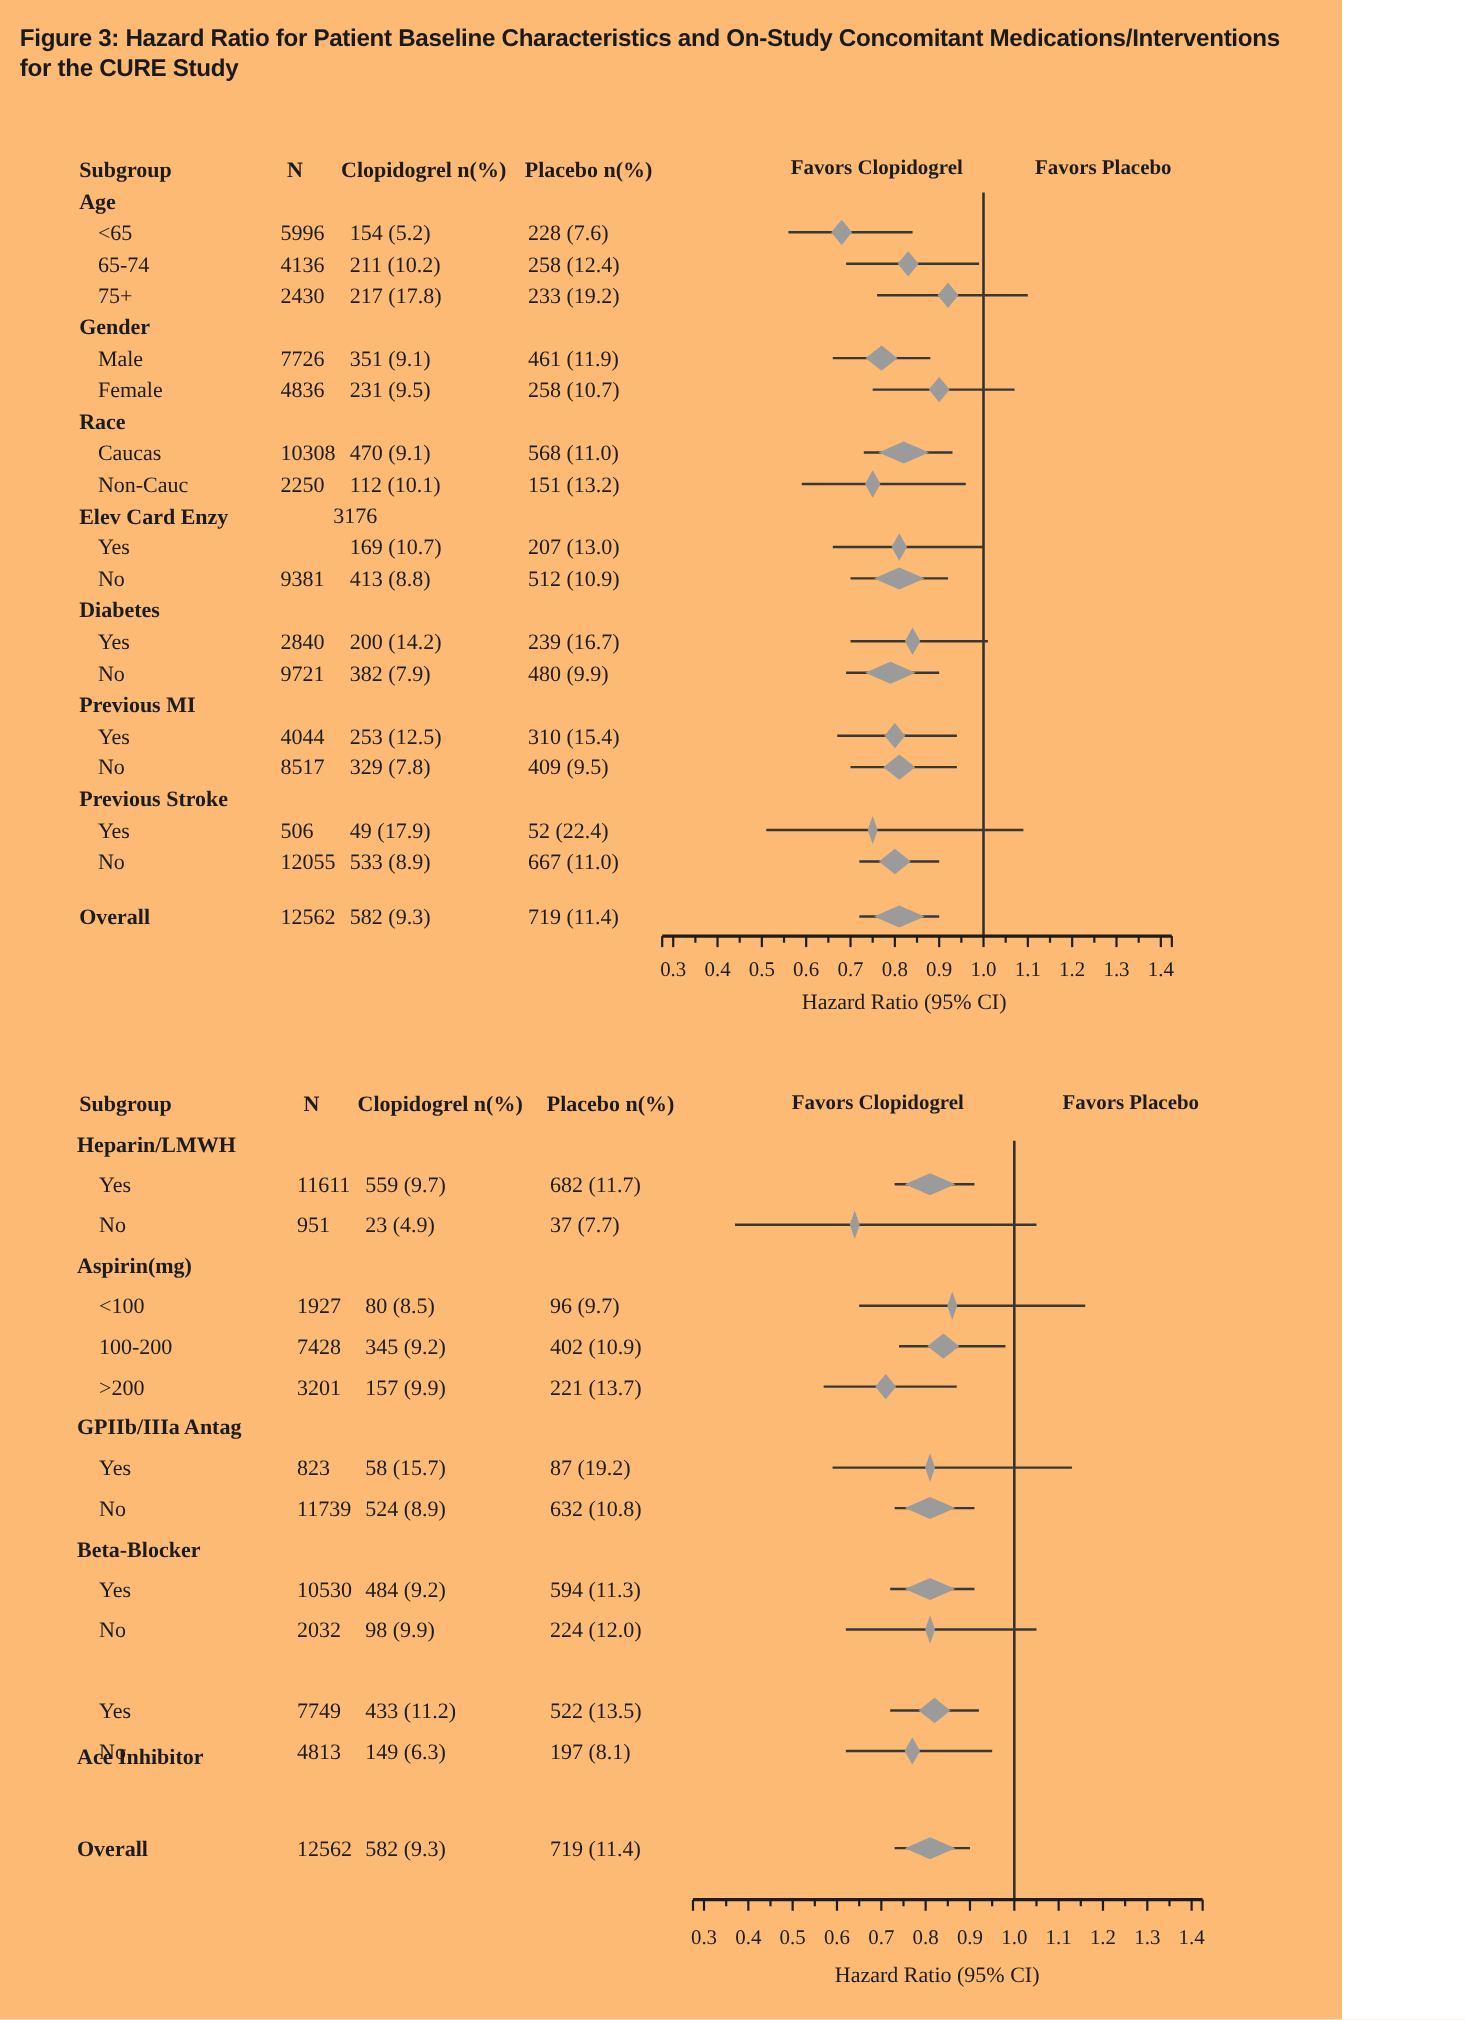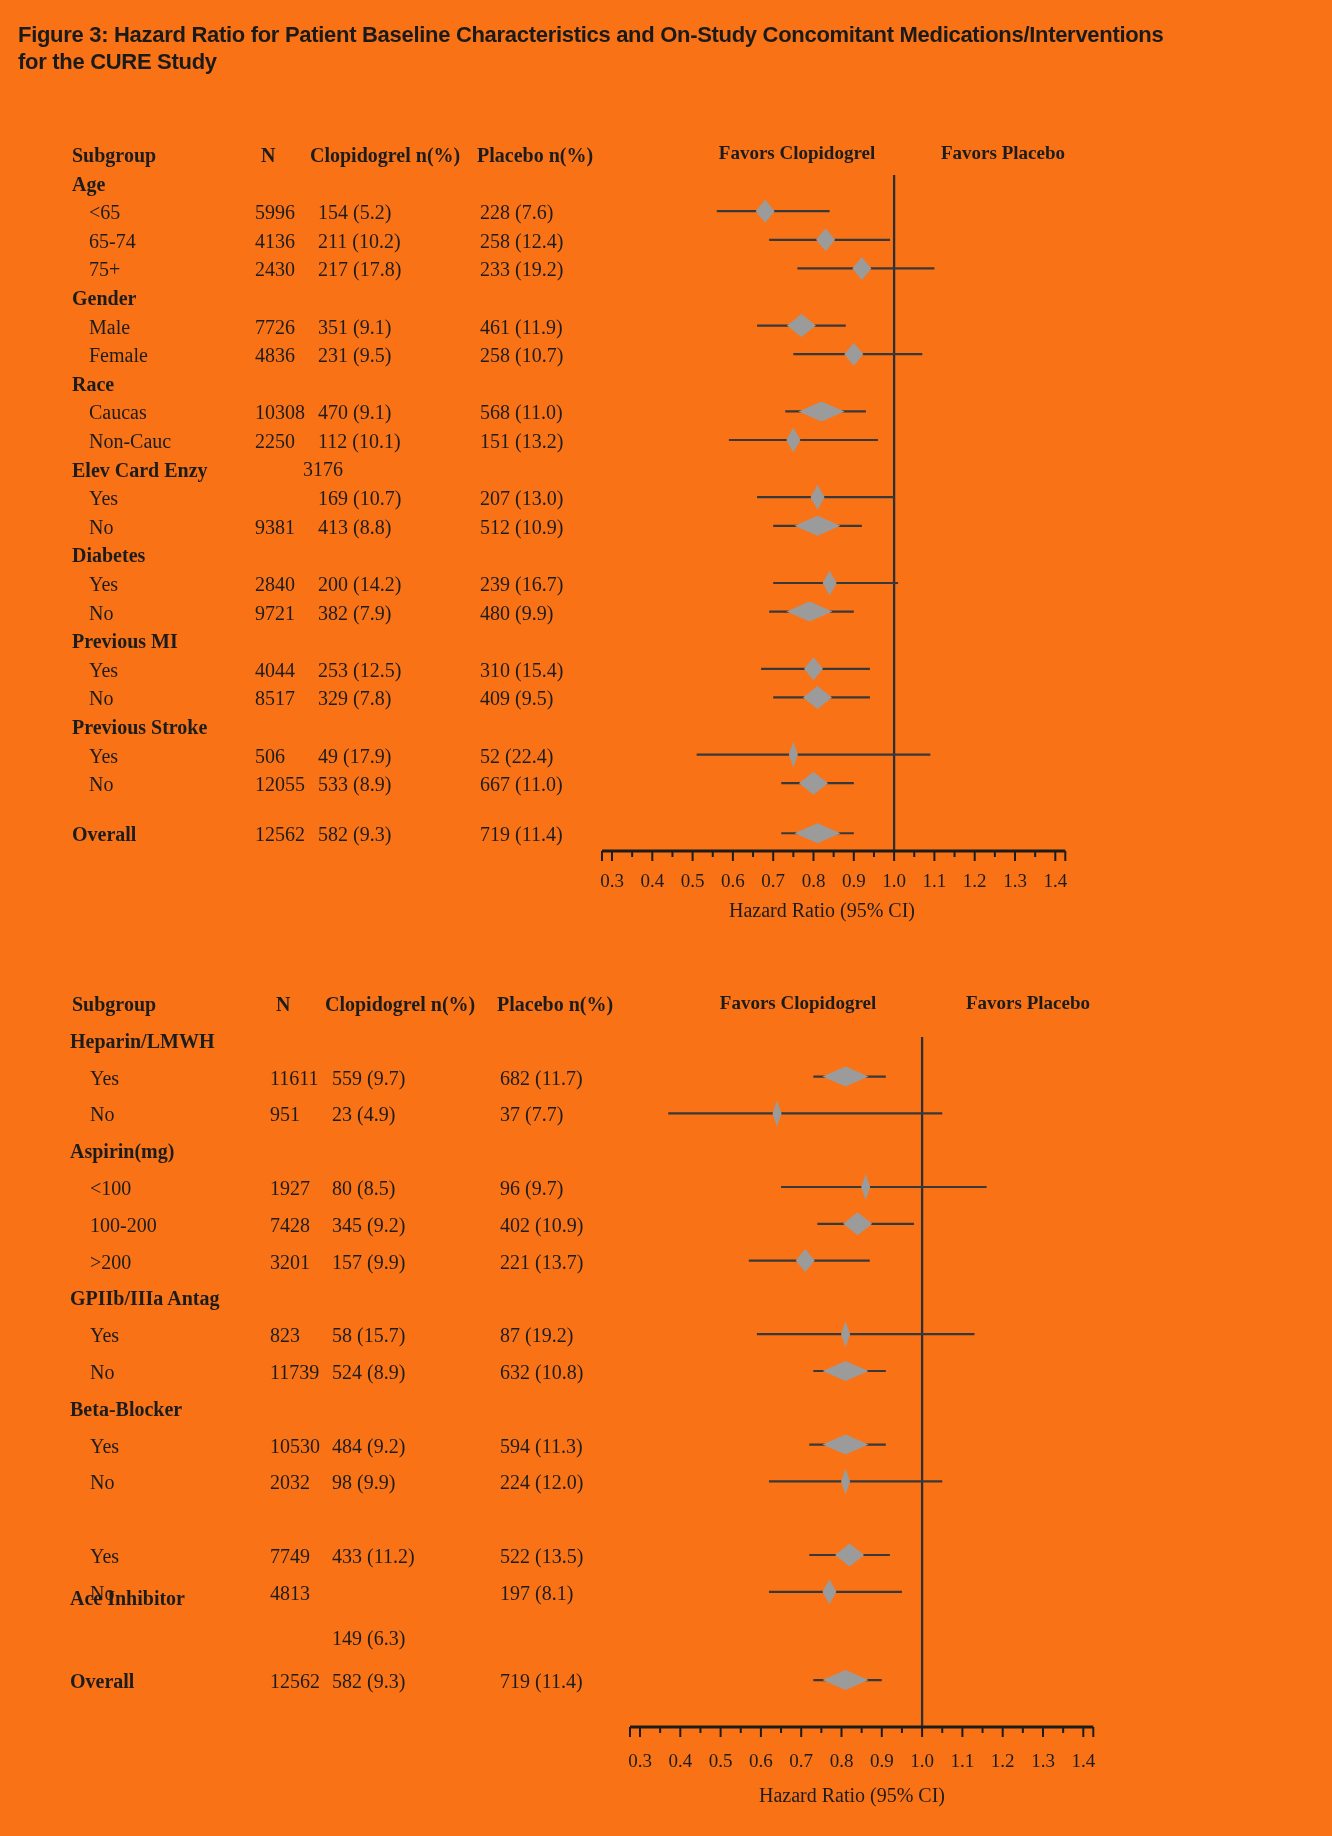--- a/index.html
+++ b/index.html
@@ -1,16 +1,16 @@
 <!DOCTYPE html>
 <html><head>
 <meta charset="utf-8">
 <style>
   html,body{margin:0;padding:0;background:#ffffff;}
-  .page{position:relative;width:1332px;height:1836px;background:#f97316;overflow:hidden;
+  .page{position:relative;width:1220px;height:1836px;background:#fdba74;overflow:hidden;
         font-family:"Liberation Serif", serif;color:#1c1c1c;}
   .fig-title{position:absolute;left:18px;width:1300px;
         font-family:"Liberation Sans", sans-serif;font-weight:bold;font-size:22px;
         letter-spacing:-0.3px;color:#1a1a1a;white-space:nowrap;}
   .cell{position:absolute;white-space:nowrap;font-size:20px;line-height:24px;
         transform:translateY(-50%);}
   .bold{font-weight:bold;}
   .favors{position:absolute;white-space:nowrap;font-size:19px;font-weight:bold;
         transform:translate(-50%,-50%);}
   svg.plot{position:absolute;left:0;top:0;pointer-events:none;}
@@ -287,20 +287,20 @@
       <div class="cell" style="left: 270px; top: 1482.4px;">2032</div>
       <div class="cell" style="left: 332px; top: 1482.4px;">98 (9.9)</div>
       <div class="cell" style="left: 500px; top: 1482.4px;">224 (12.0)</div>
       <div class="cell bold" style="left: 70px; top: 1598px;">Ace Inhibitor</div>
       <div class="cell" style="left: 90px; top: 1556px;">Yes</div>
       <div class="cell" style="left: 270px; top: 1556px;">7749</div>
       <div class="cell" style="left: 332px; top: 1556px;">433 (11.2)</div>
       <div class="cell" style="left: 500px; top: 1556px;">522 (13.5)</div>
       <div class="cell" style="left: 90px; top: 1592.8px;">No</div>
       <div class="cell" style="left: 270px; top: 1592.8px;">4813</div>
-      <div class="cell" style="left: 332px; top: 1592.8px; margin-top: 45px;">149 (6.3)</div>
+      <div class="cell" style="left: 332px; top: 1592.8px;">149 (6.3)</div>
       <div class="cell" style="left: 500px; top: 1592.8px;">197 (8.1)</div>
       <div class="cell bold" style="left: 70px; top: 1681.12px;">Overall</div>
       <div class="cell" style="left: 270px; top: 1681.12px;">12562</div>
       <div class="cell" style="left: 332px; top: 1681.12px;">582 (9.3)</div>
       <div class="cell" style="left: 500px; top: 1681.12px;">719 (11.4)</div>
     </div>
 </div>
 
 </body></html>

